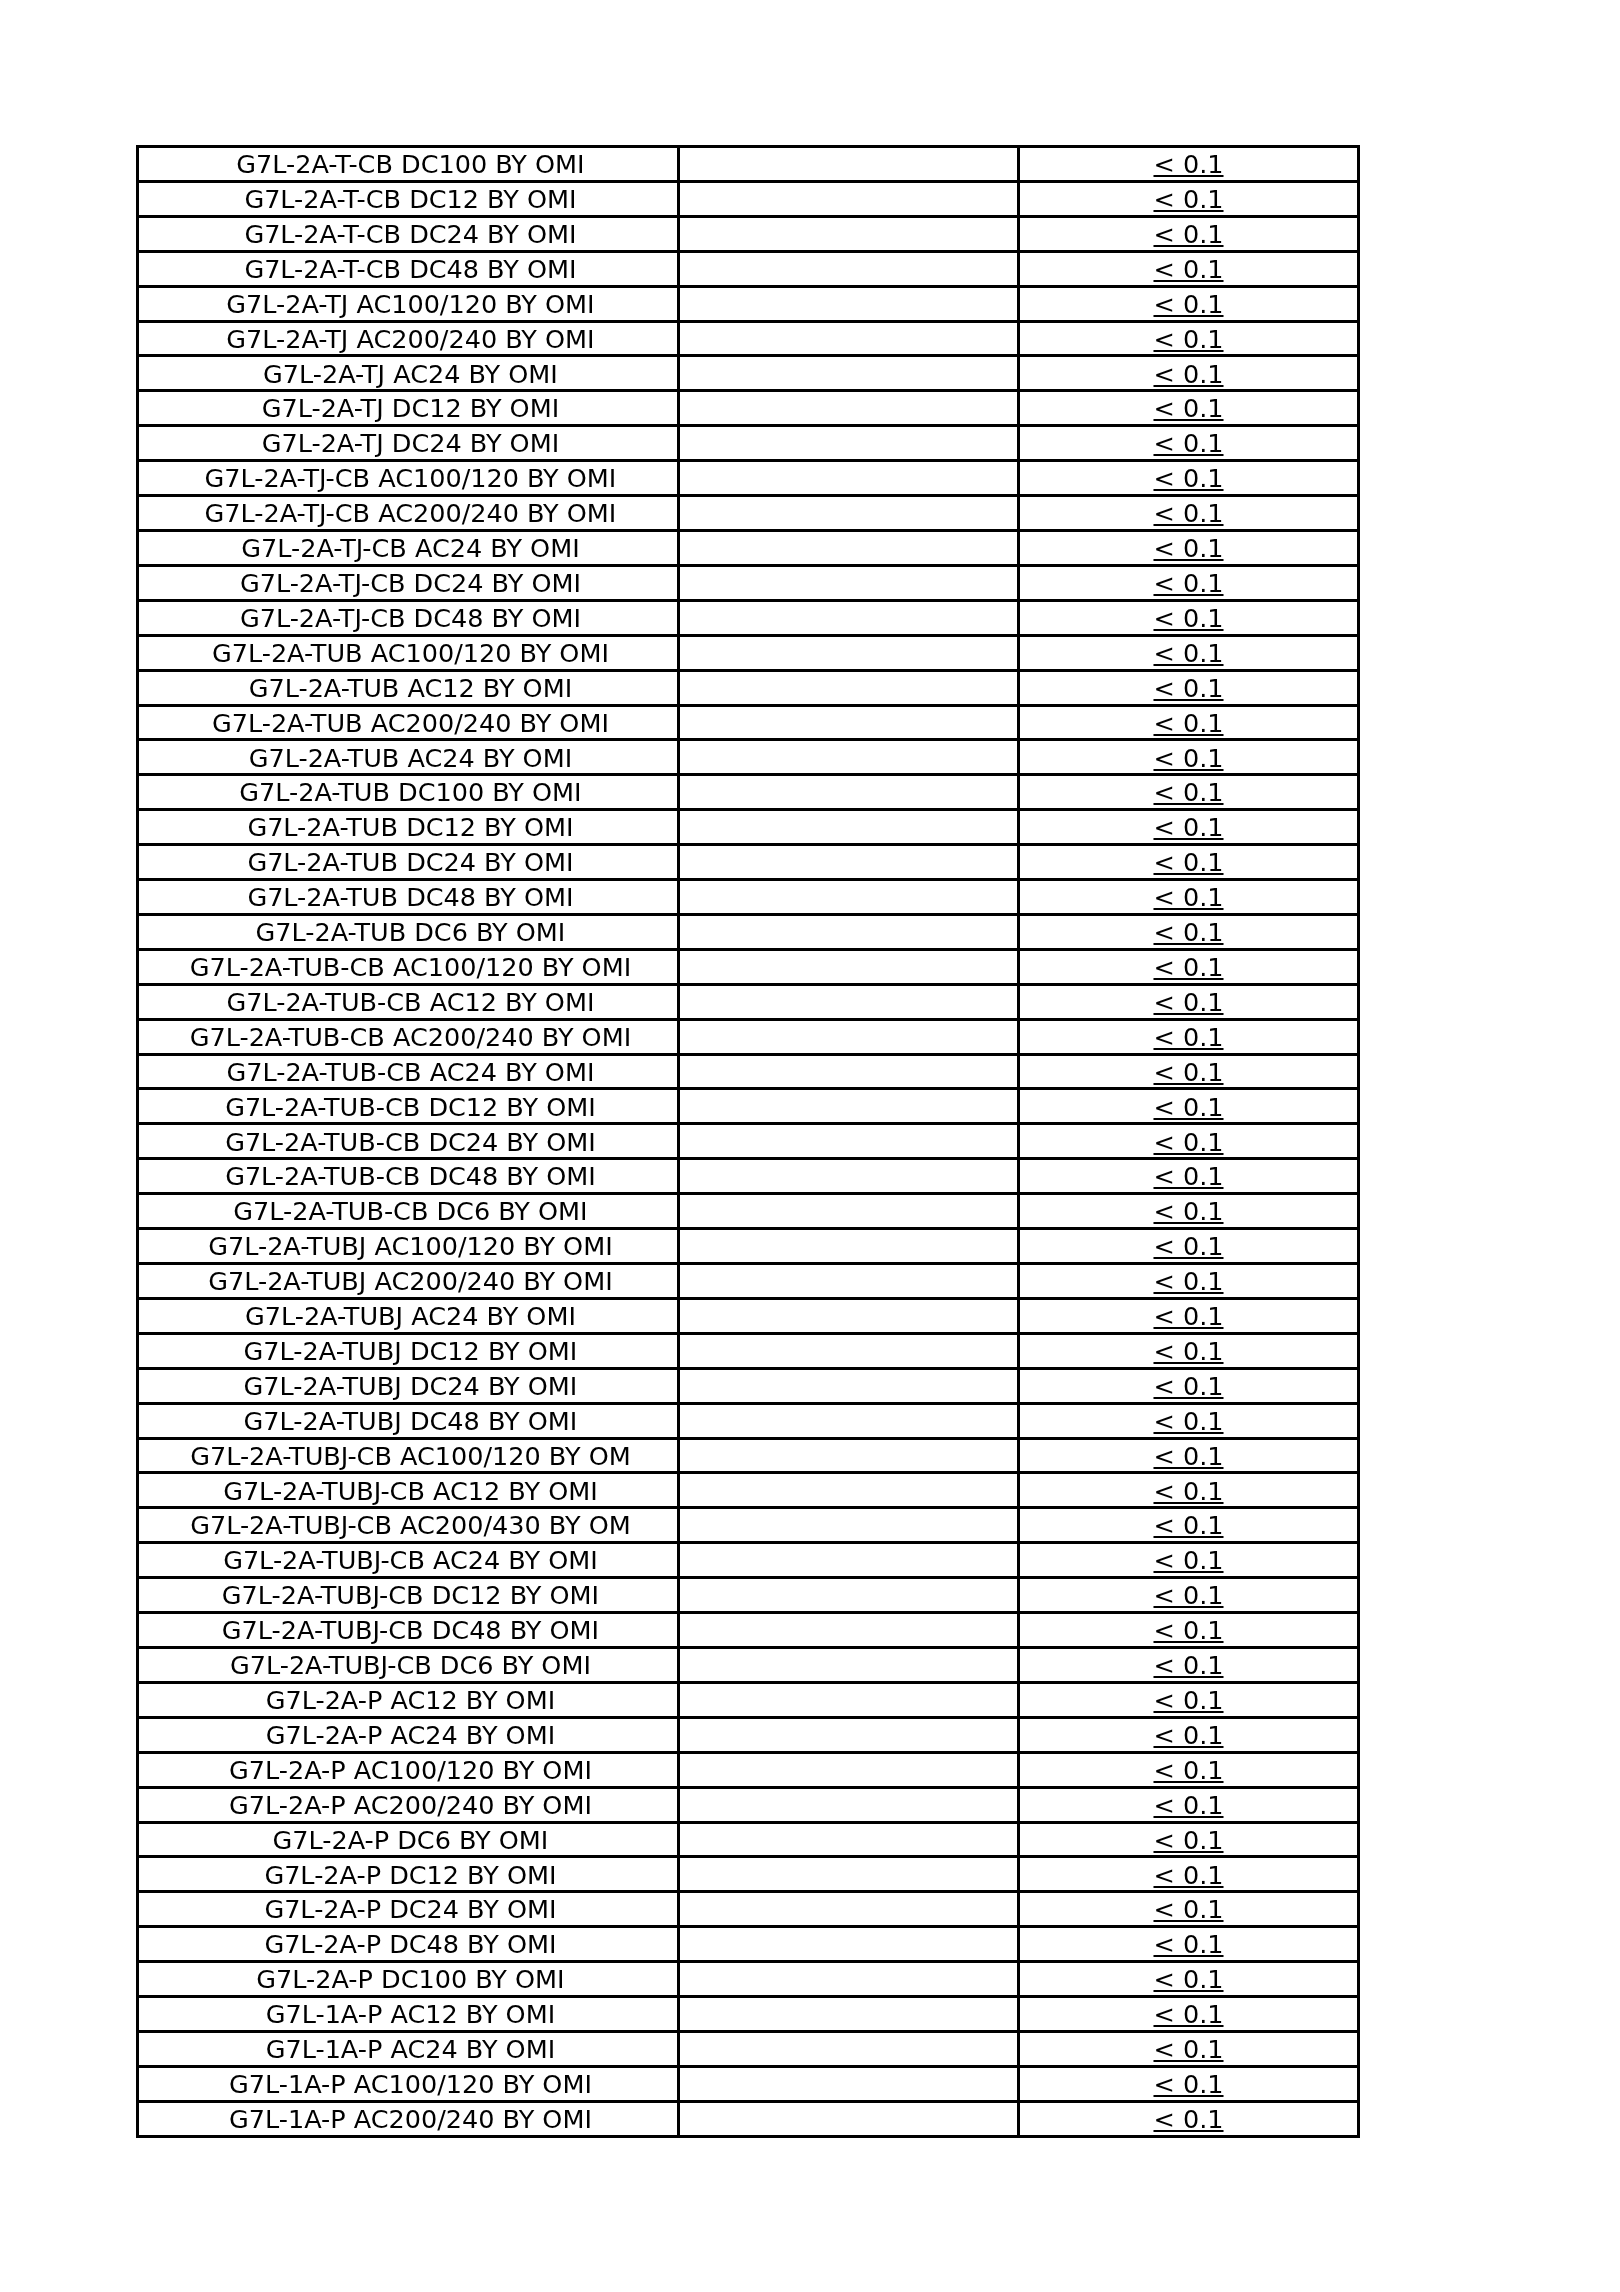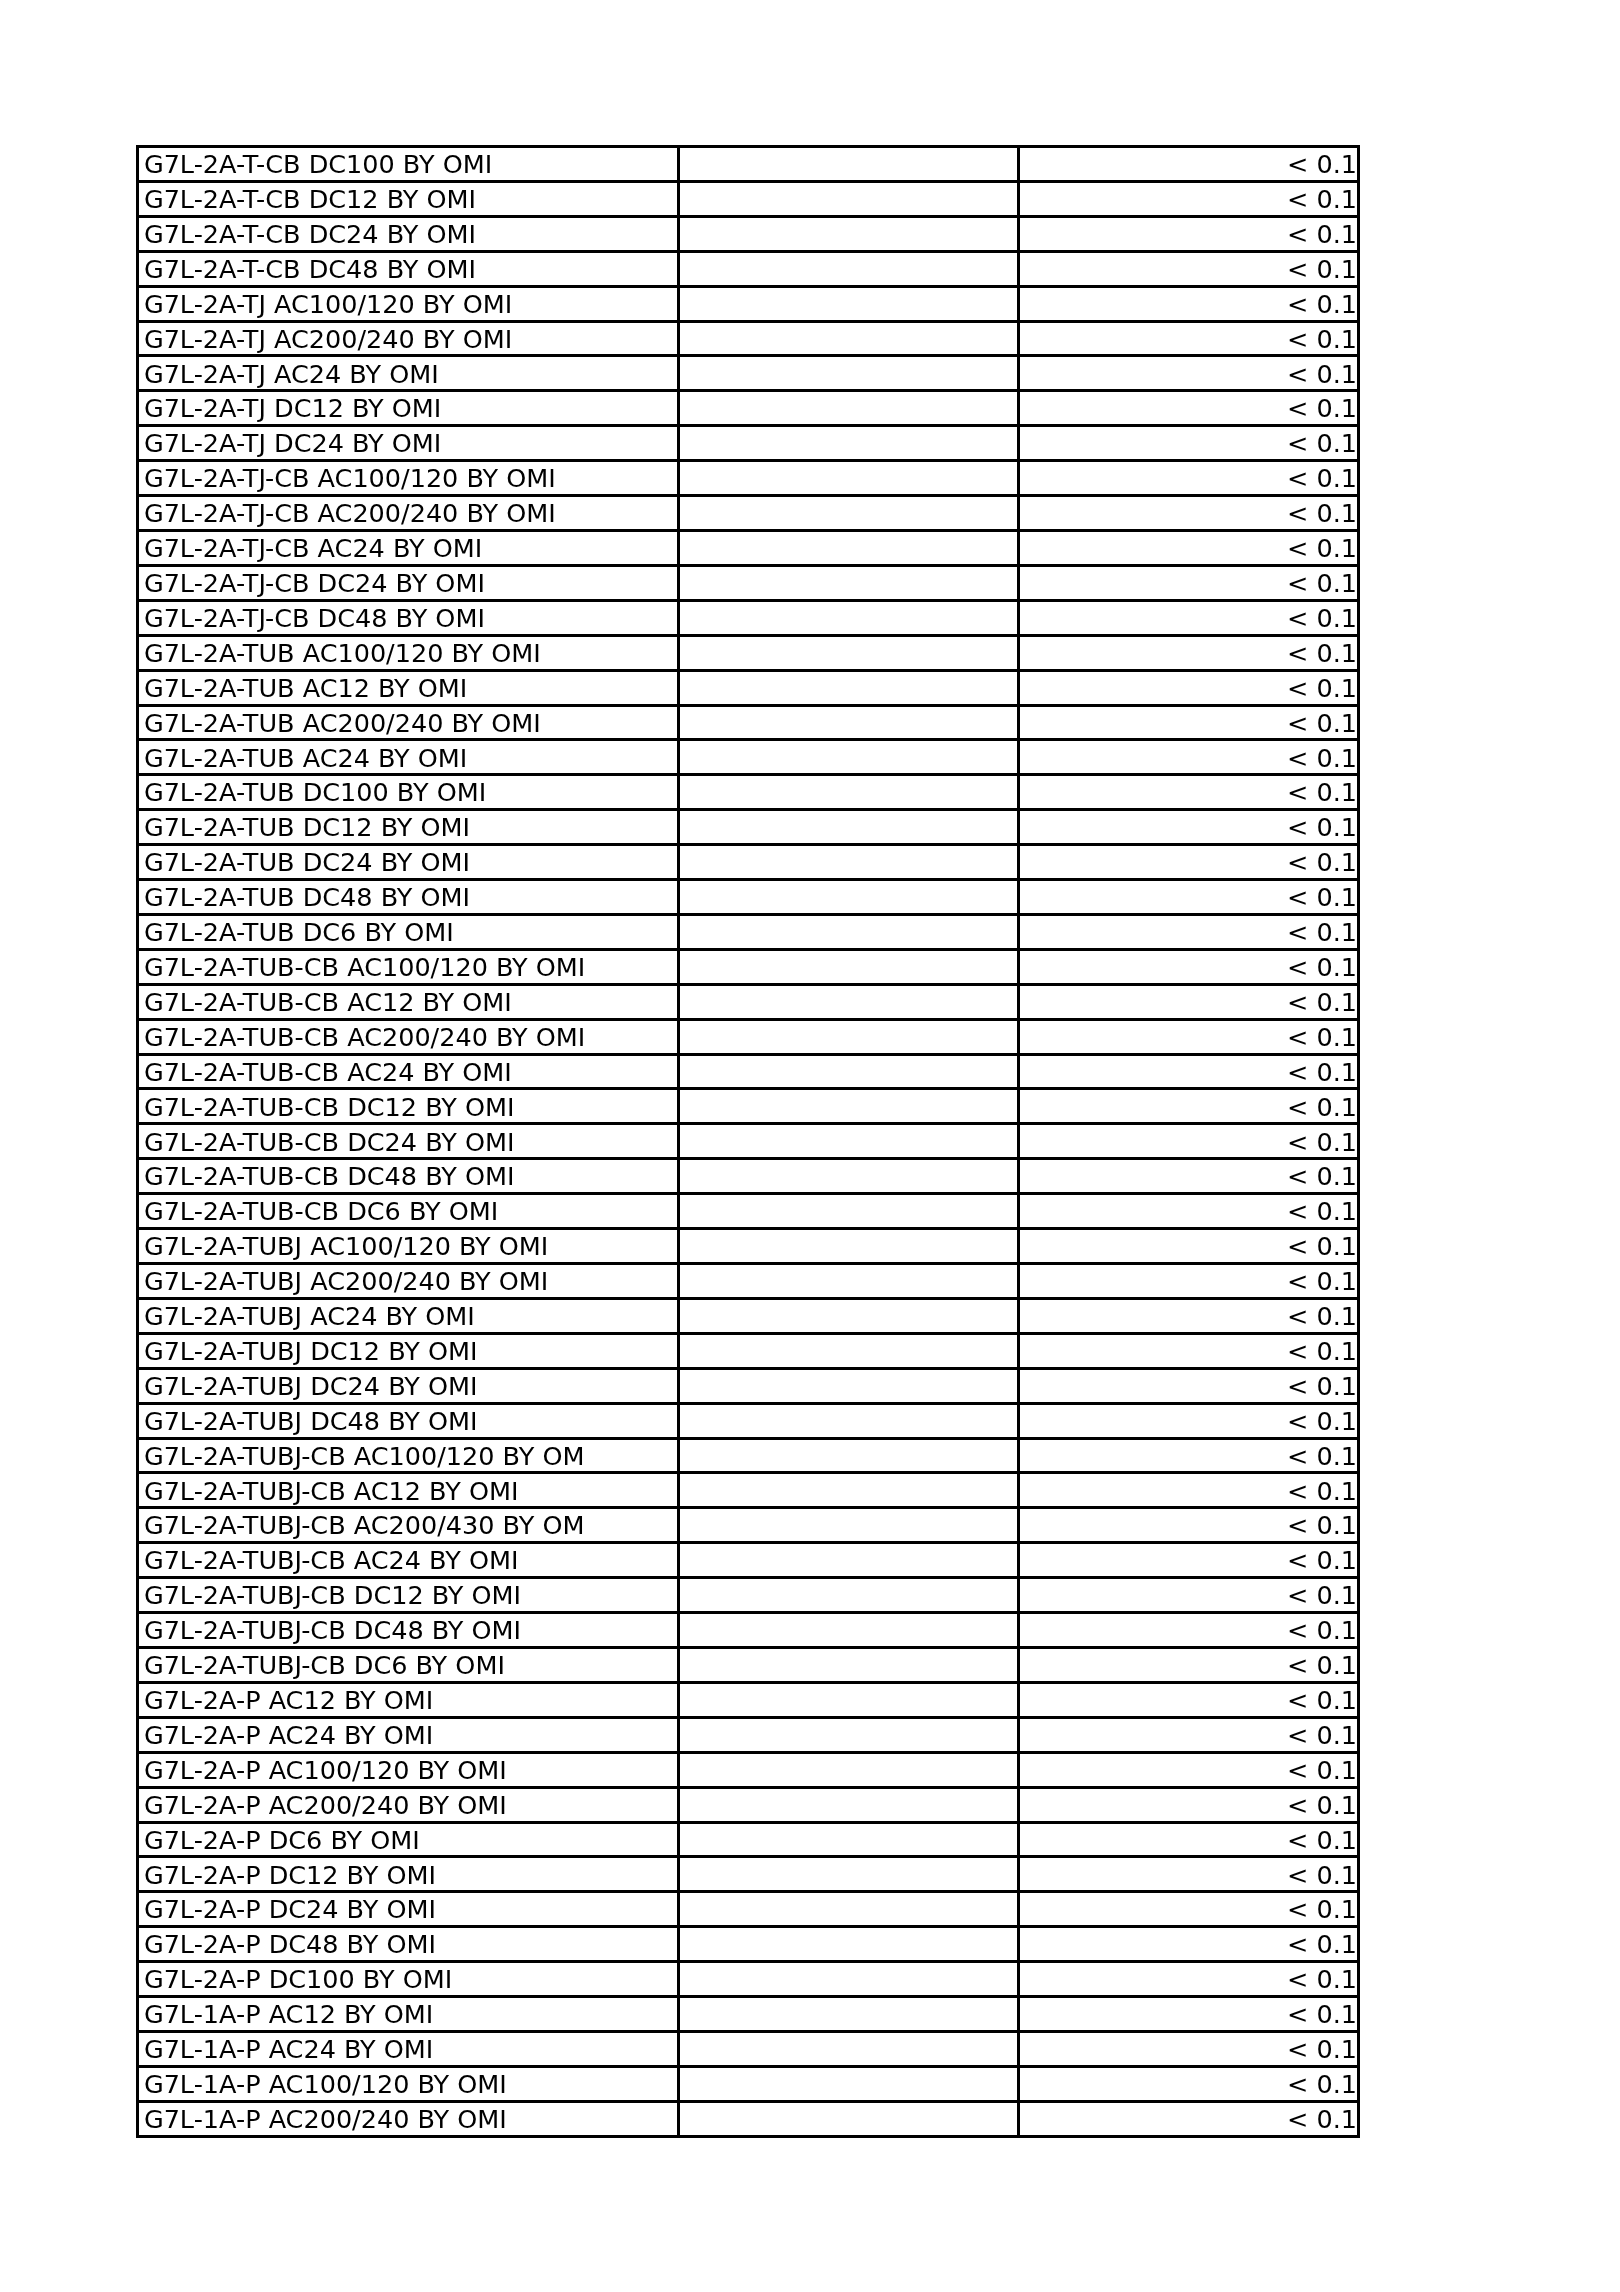--- a/index.html
+++ b/index.html
@@ -28,27 +28,28 @@
     border: 3.9px solid var(--border-color, #000000);
     font-size: 25.5px;
     line-height: 1.05;
     vertical-align: bottom;
     padding: 0 0 2px 0;
     white-space: nowrap;
     overflow: hidden;
   }
   .parts-table td.cell-product {
     padding-left: 4.9px;
-    text-align: left;
+    text-align: center;
   }
   .parts-table td.cell-middle {
     text-align: left;
   }
   .parts-table td.cell-value {
-    text-align: right;
+    text-align: center;
+    text-decoration: underline;
   }
 </style>
 </head>
 <body>
 
 <div class="page" style="--page-bg: #ffffff; --border-color: #000000; --text-color: #000000;">
   <table class="parts-table">
     <colgroup>
       <col style="width:541px">
       <col style="width:340px">

